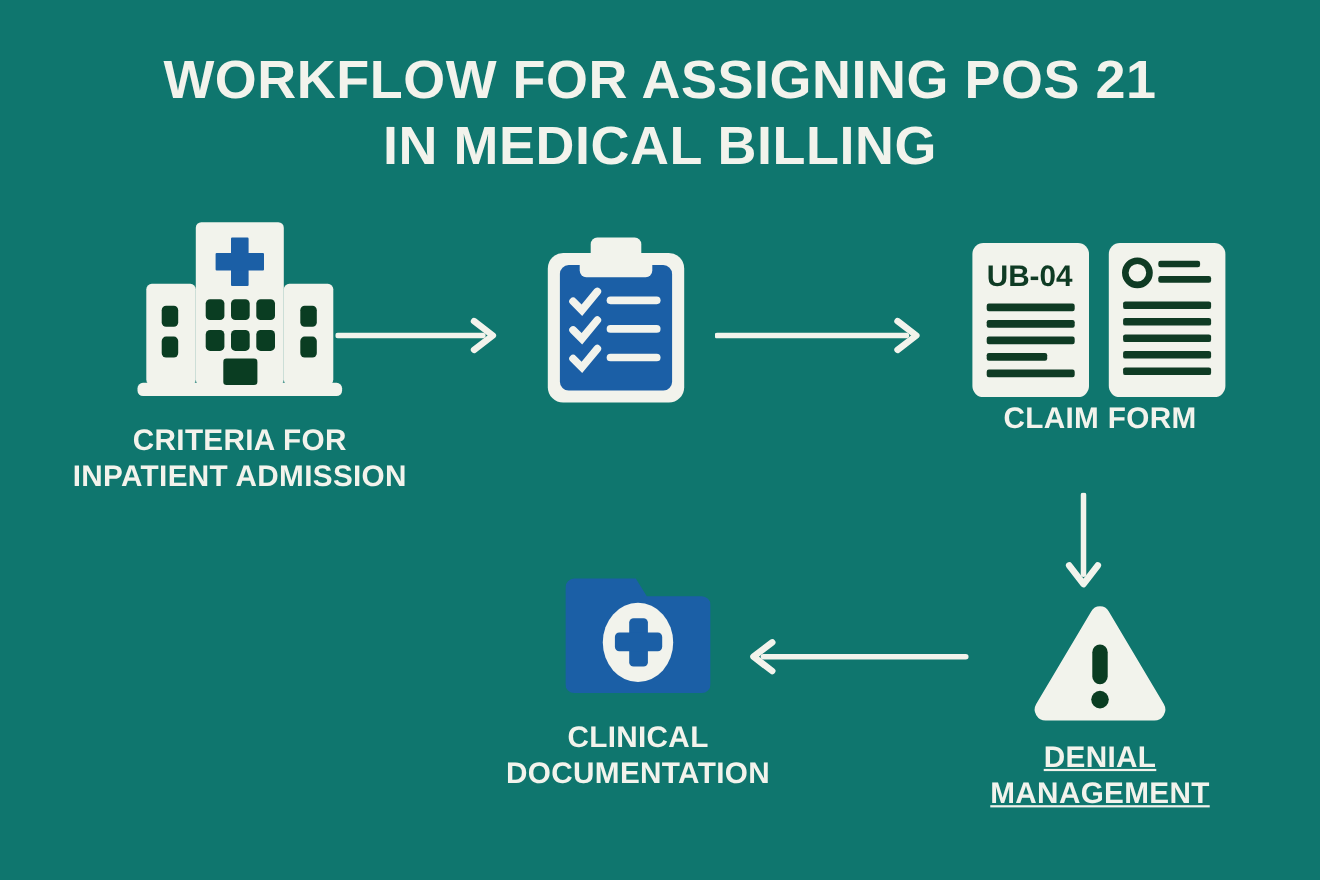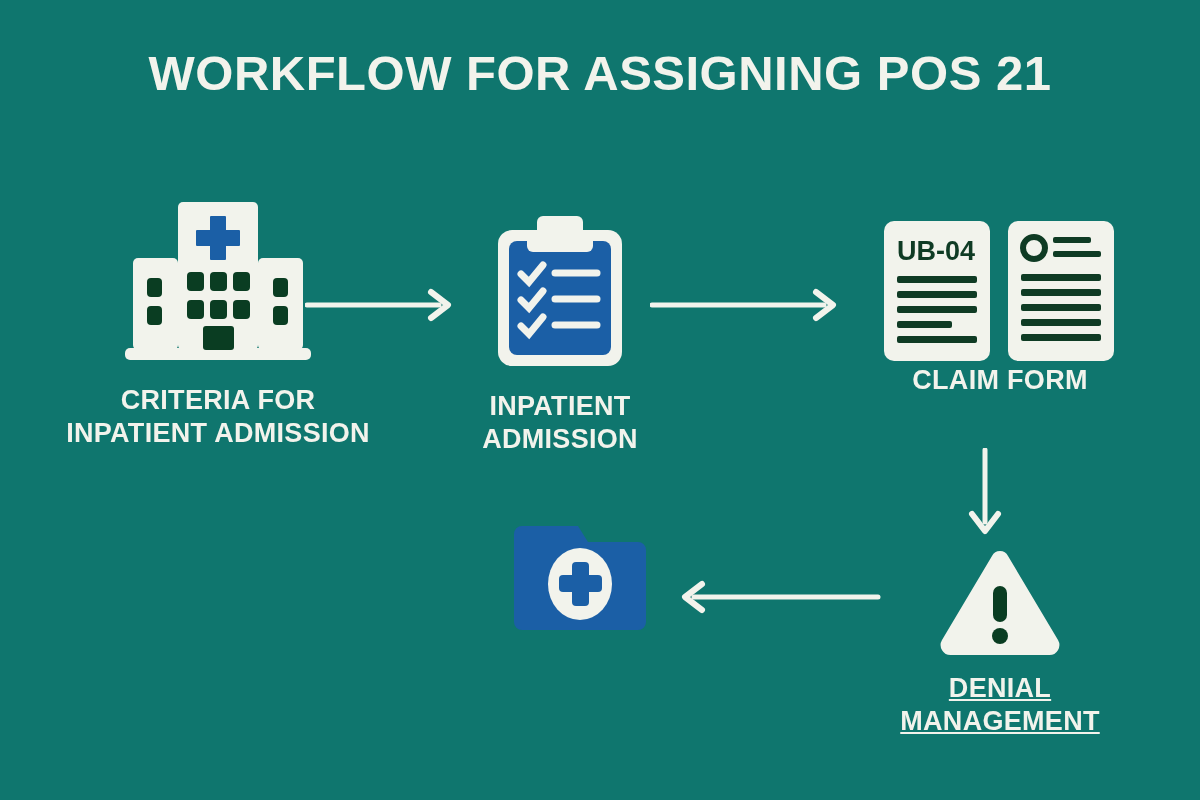--- a/index.html
+++ b/index.html
@@ -94,20 +94,21 @@
     fill: #0f3b24;
   }
 </style>
 </head>
 <body>
 
 <div class="canvas">
 
   <div class="title-block">
     <div class="title-line">WORKFLOW FOR ASSIGNING POS 21</div>
+    <div class="title-line">IN MEDICAL BILLING</div>
   </div>
 
   <div class="node" id="node-criteria">
     <div class="node-icon">
       <svg width="190" height="170" viewBox="0 0 190 170">
 
         <rect x="10" y="62" width="45" height="92" rx="5" fill="#f2f3ec"></rect>
 
         <rect x="135" y="62" width="45" height="92" rx="5" fill="#f2f3ec"></rect>
 
@@ -163,22 +164,20 @@
         <g stroke="#f2f3ec" stroke-width="7" stroke-linecap="round" fill="none">
           <polyline points="36,62 44,70 58,53"></polyline>
           <polyline points="36,88 44,96 58,79"></polyline>
           <polyline points="36,114 44,122 58,105"></polyline>
           <line x1="70" y1="61" x2="112" y2="61"></line>
           <line x1="70" y1="87" x2="112" y2="87"></line>
           <line x1="70" y1="113" x2="112" y2="113"></line>
         </g>
       </svg>
     </div>
-    <div class="node-label">INPATIENT
-ADMISSION</div>
   </div>
 
   <div class="arrow" id="arrow-2">
     <svg width="190" height="34" viewBox="0 0 190 34">
       <line x1="2" y1="17" x2="174" y2="17" stroke="#f2f3ec" stroke-width="5" stroke-linecap="round"></line>
       <polyline points="166,4 183,17 166,30" fill="none" stroke="#f2f3ec" stroke-width="6" stroke-linecap="round" stroke-linejoin="round"></polyline>
     </svg>
   </div>
 
   <div class="node" id="node-claim">
@@ -247,15 +246,17 @@
     <div class="node-icon">
       <svg width="132" height="118" viewBox="0 0 132 118">
         <path d="M8 6 h56 l10 16 h50 a8 8 0 0 1 8 8 v72 a8 8 0 0 1 -8 8 H8 a8 8 0 0 1 -8 -8 V14 a8 8 0 0 1 8 -8 Z" fill="#1b5fa6"></path>
         <ellipse cx="66" cy="64" rx="32" ry="36" fill="#f2f3ec"></ellipse>
         <g fill="#1b5fa6">
           <rect x="58" y="42" width="17" height="44" rx="4"></rect>
           <rect x="45" y="55" width="43" height="17" rx="4"></rect>
         </g>
       </svg>
     </div>
+    <div class="node-label">CLINICAL
+DOCUMENTATION</div>
   </div>
 
 </div>
 
 </body></html>

